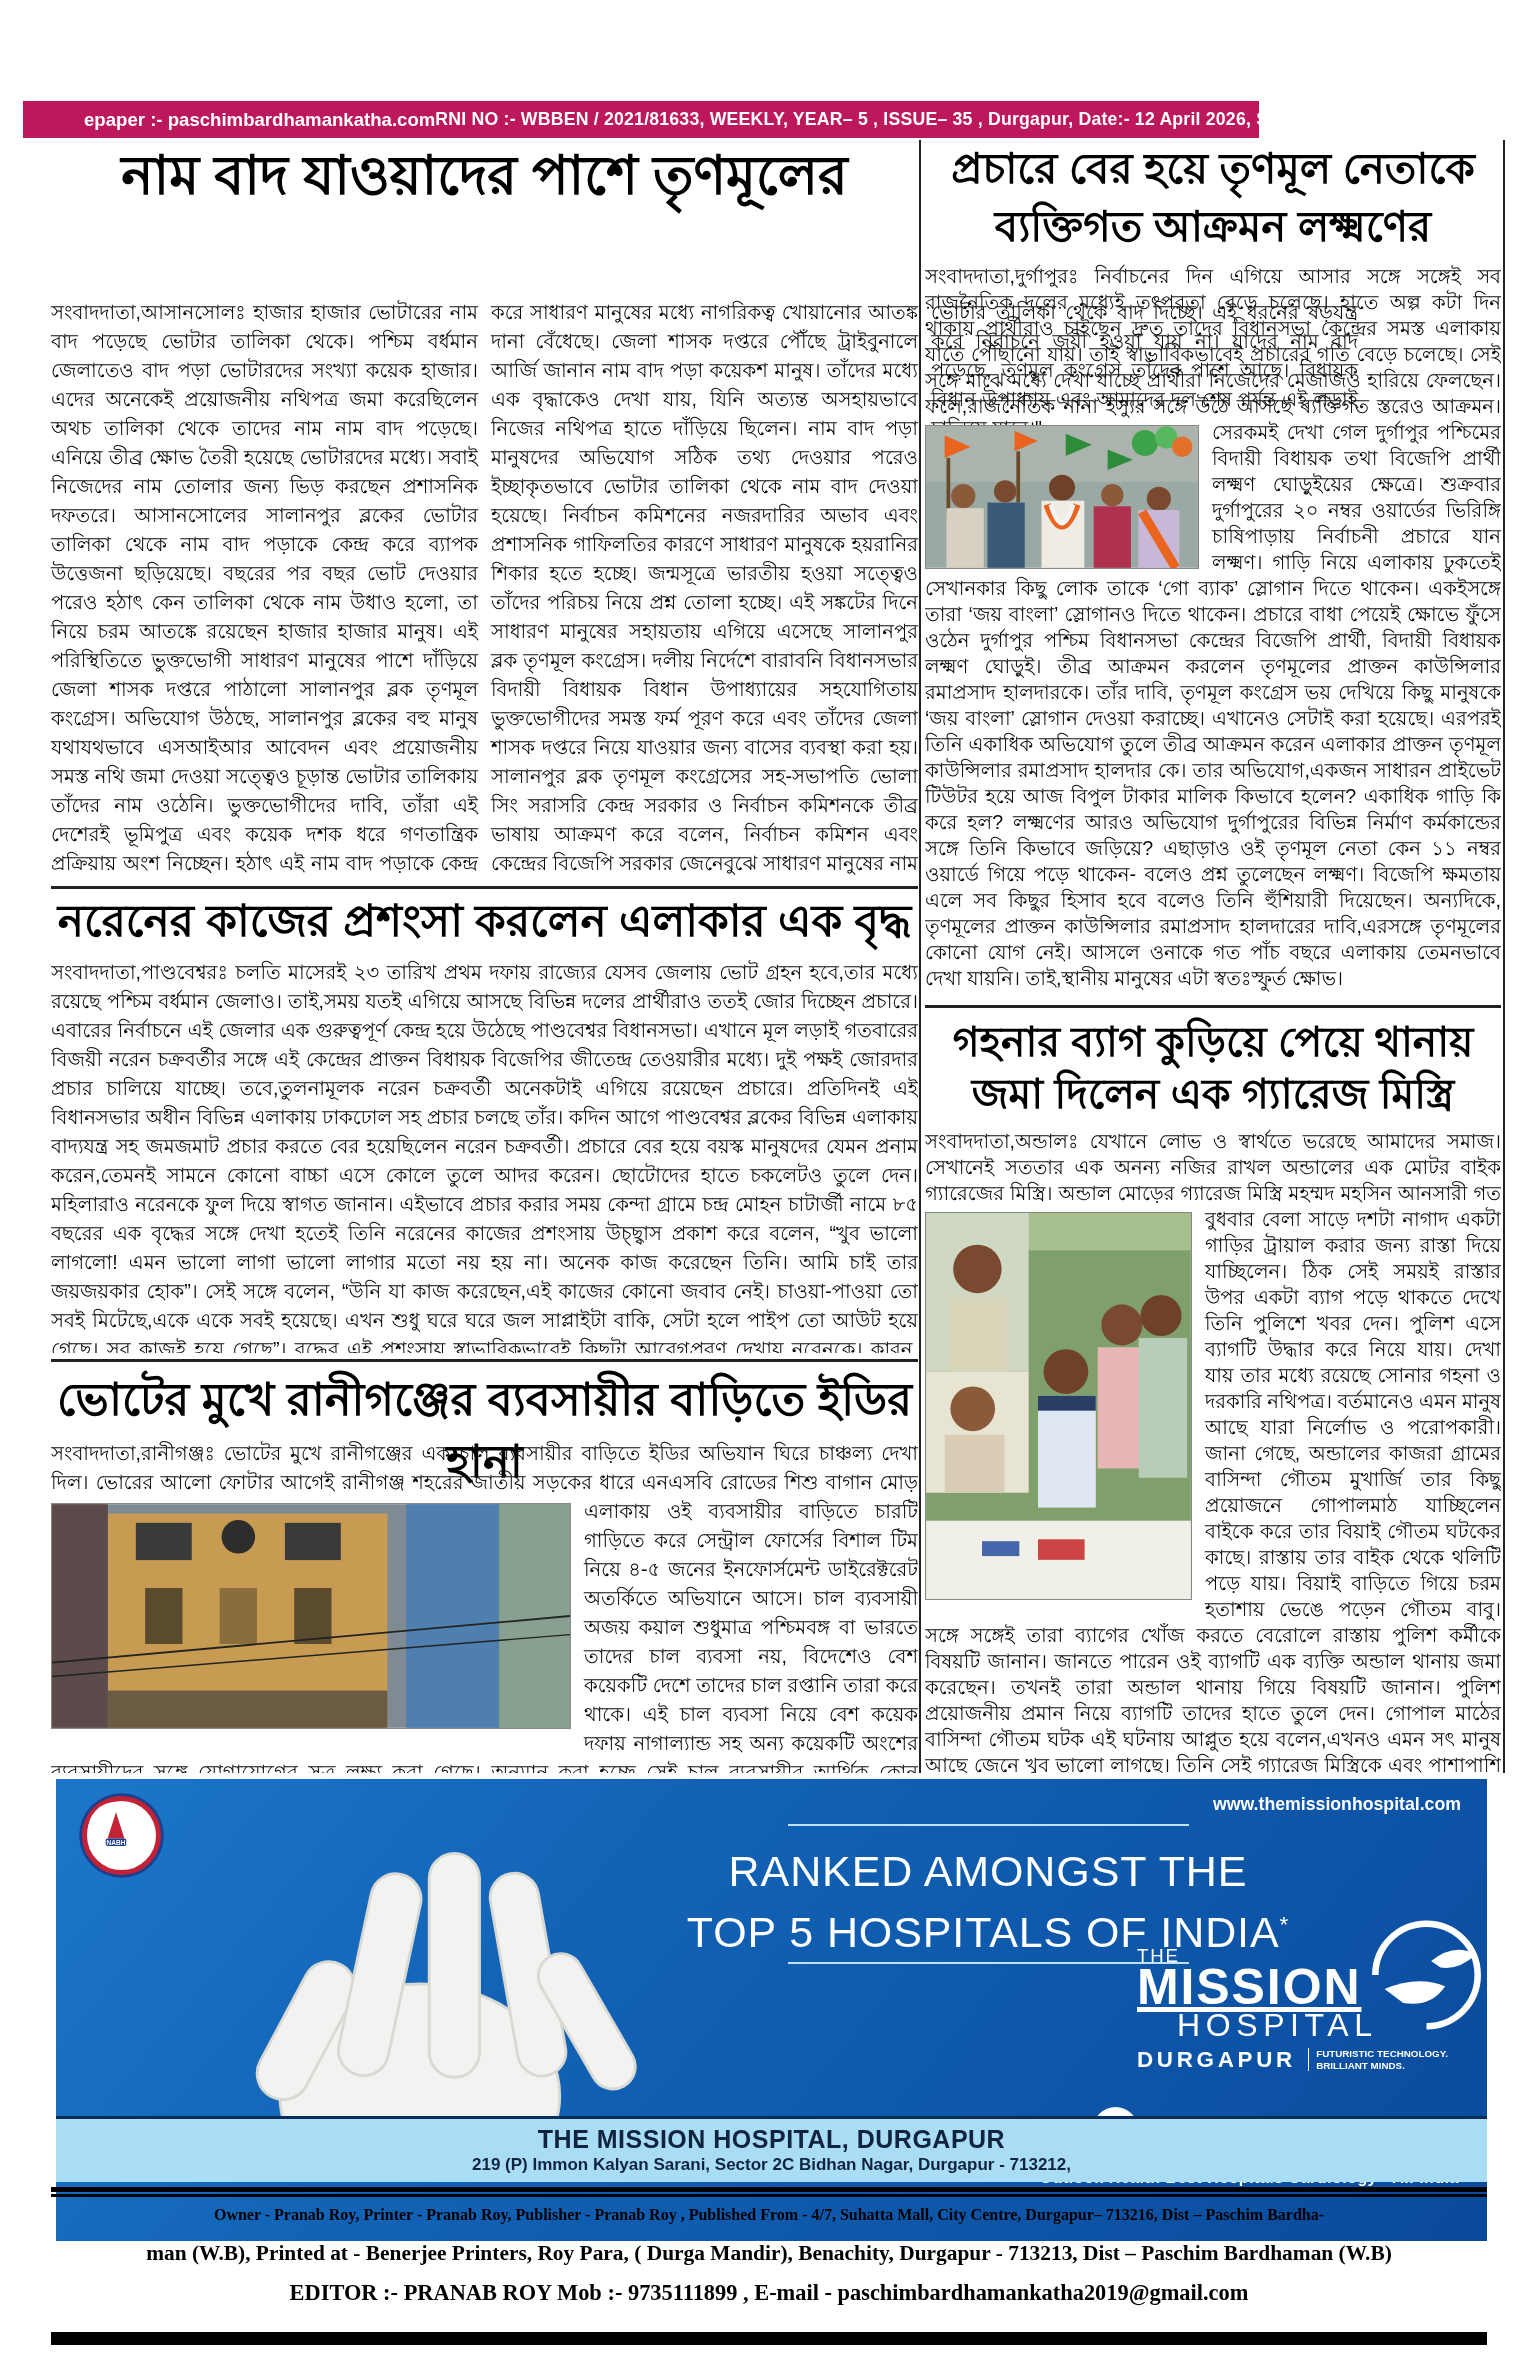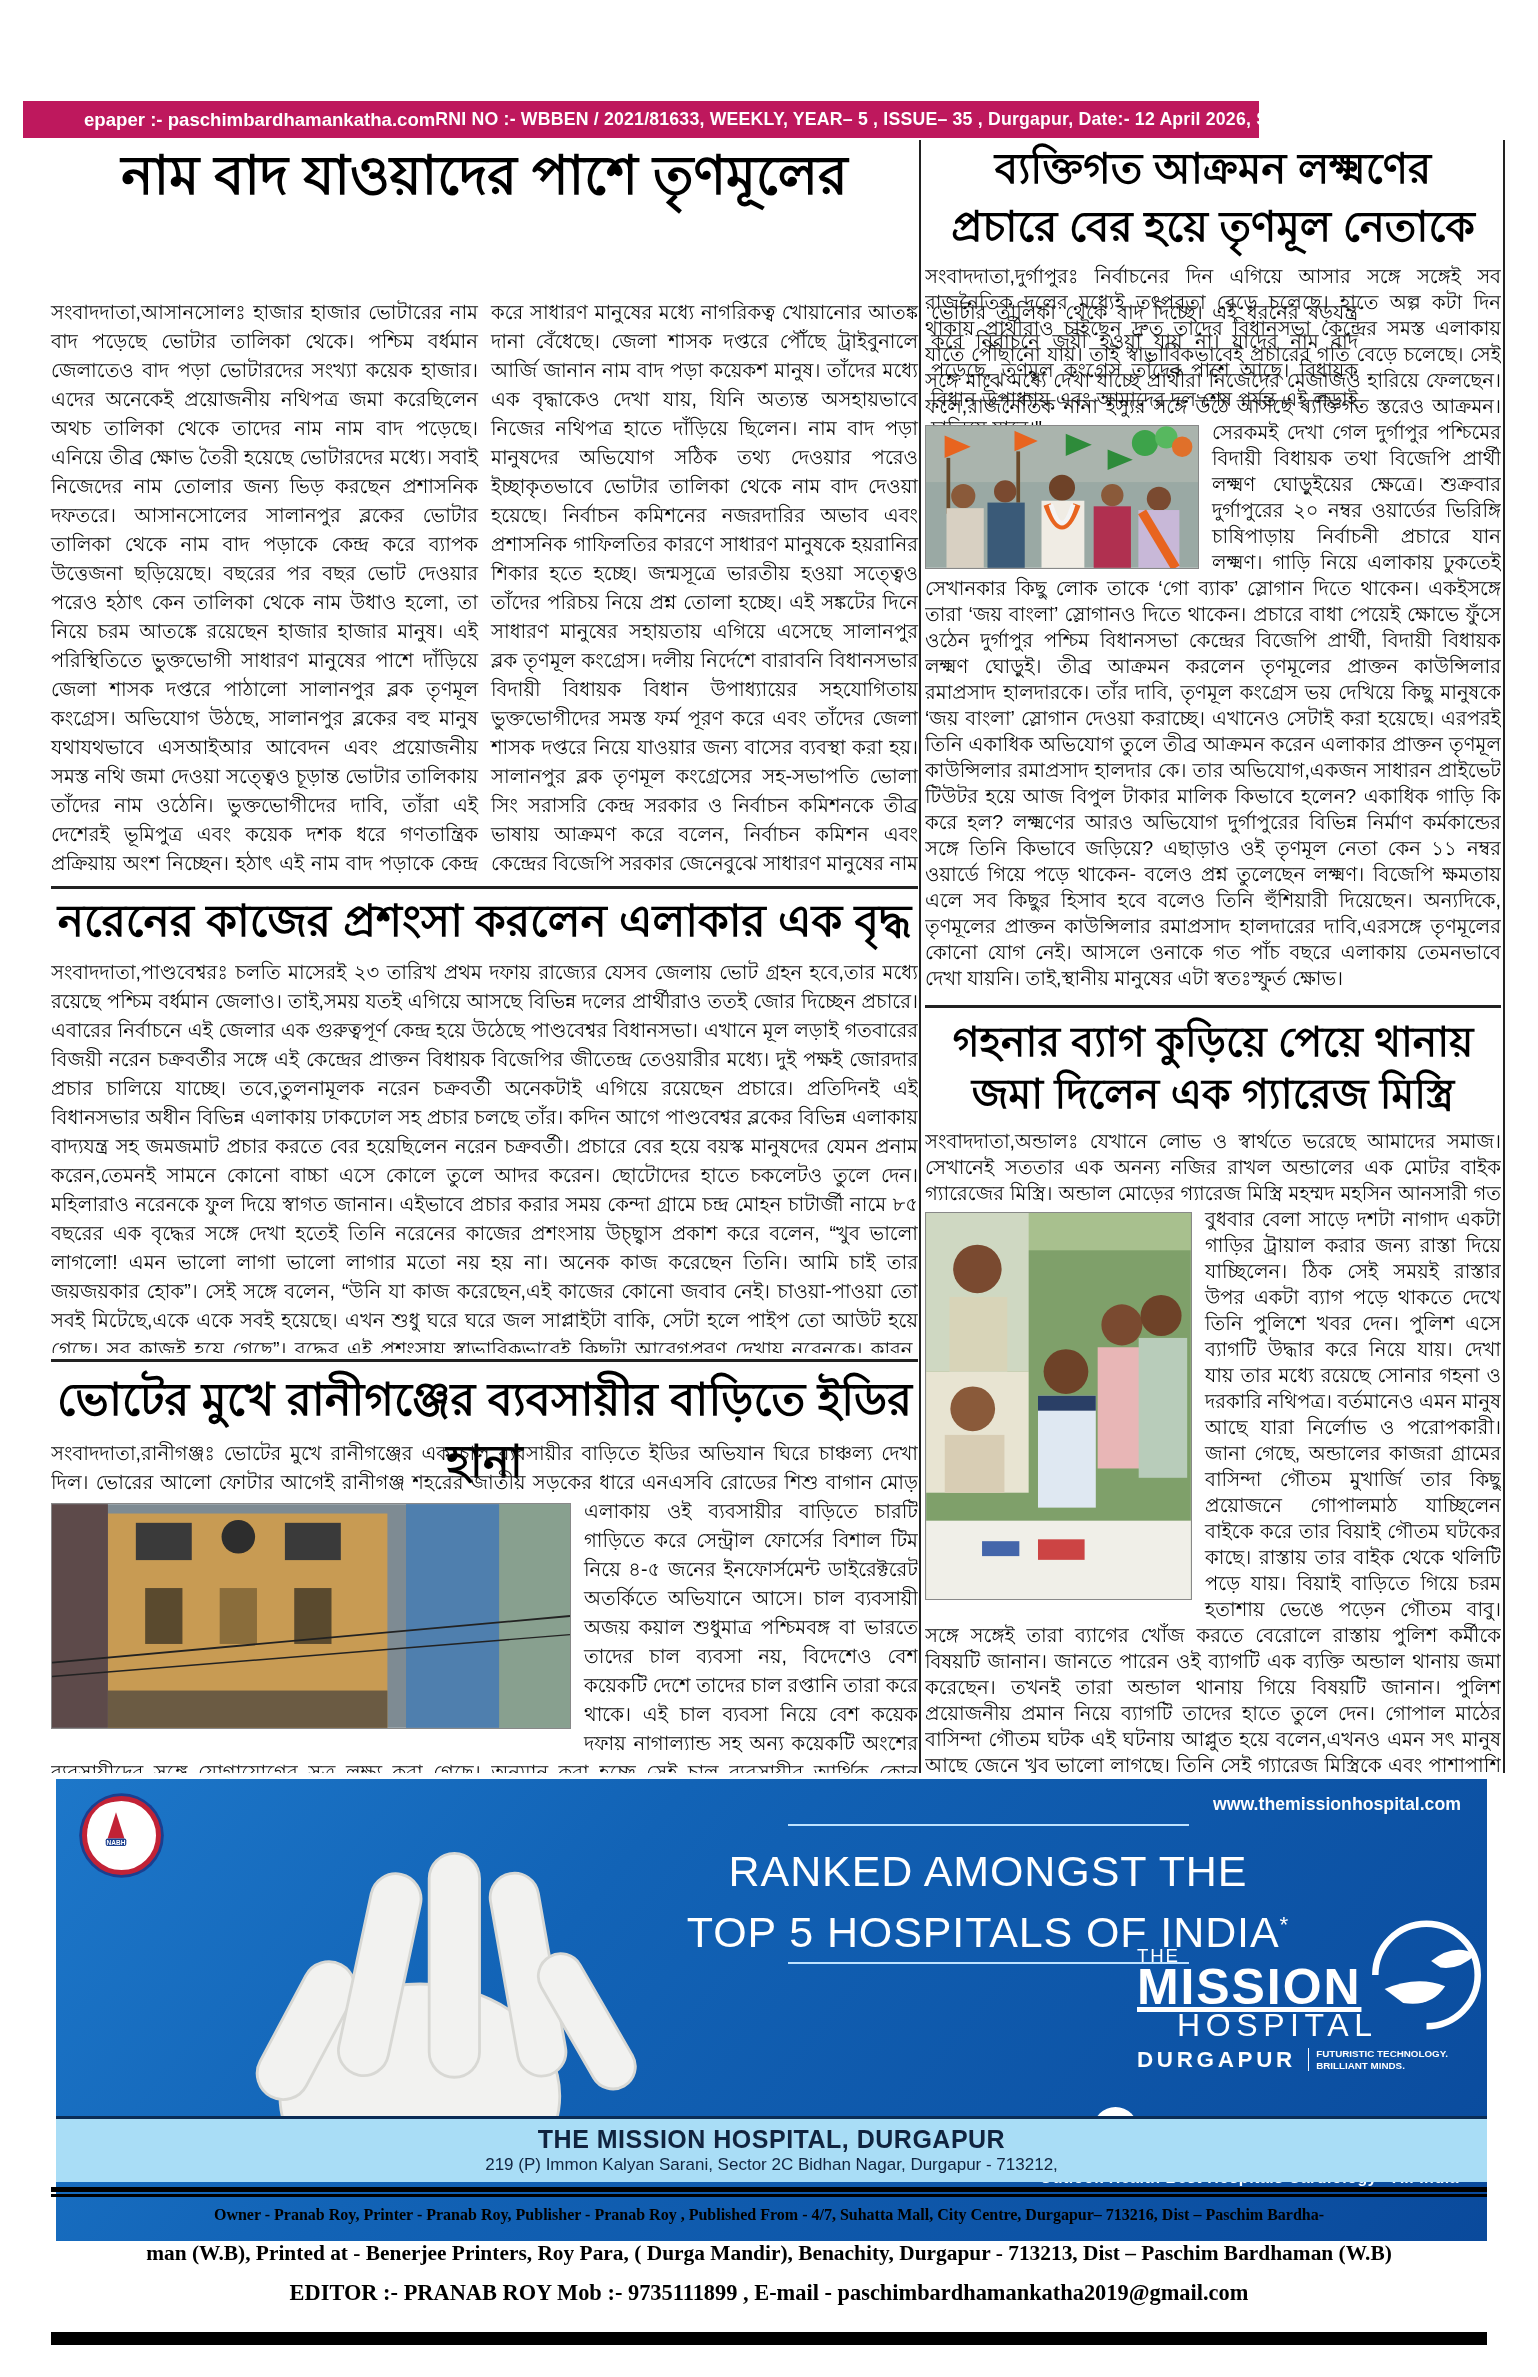--- a/index.html
+++ b/index.html
@@ -34,21 +34,21 @@
   .adlogo .the{font-size:18.6px;letter-spacing:1.9px;}
   .adlogo .mission{font-size:50px;font-weight:bold;letter-spacing:1.9px;line-height:41px;text-decoration:underline;}
   .adlogo .hospital{font-size:32px;letter-spacing:5.6px;line-height:35px;font-weight:normal;margin-left:40px;}
   .adlogo .dgp{font-size:22.4px;font-weight:bold;letter-spacing:3.7px;display:inline-block;vertical-align:middle;}
   .adlogo .tag{display:inline-block;vertical-align:middle;font-size:9.8px;line-height:11.2px;font-weight:bold;border-left:1.9px solid #fff;padding-left:7.5px;margin-left:7.5px;}
   .ad .phone{position:absolute;left:1095px;top:328px;color:#fff;font-size:41px;font-weight:bold;letter-spacing:2.8px;}
   .ad .picon{position:absolute;left:1037px;top:328px;width:45px;height:45px;border-radius:50%;background:#fff;color:#0a4a9c;font-size:28px;text-align:center;line-height:45px;}
   .ad .foot{position:absolute;right:28px;top:390px;color:#fff;font-size:16px;font-weight:bold;letter-spacing:0.5px;}
   .adstrip{position:absolute;left:0;top:337px;width:100%;height:63px;background:#a9ddf6;border-top:3.7px solid #0b2d56;text-align:center;color:#10233f;}
   .adstrip .n{font-size:25px;font-weight:bold;margin-top:5.6px;letter-spacing:0.5px;}
-  .adstrip .a{font-size:17px;font-weight:normal;margin-top:1.9px;}
+  .adstrip .a{font-size:17px;font-weight:bold;margin-top:1.9px;}
   
   .pfoot{font-family:"Liberation Serif",serif;font-weight:bold;color:#000;text-align:center;}
   .dline{left:51px;width:1436px;background:#000;}
   svg{display:block;}
 </style>
 </head>
 <body>
 
 <div class="abs topbar">
   <span class="l">epaper :- paschimbardhamankatha.com</span>
@@ -93,22 +93,22 @@
       <rect x="60" y="200" width="300" height="40" fill="#6b5b43"></rect>
     </svg>
   </span>
   <span>ব্যবসায়ীর বাড়িতে চারটি গাড়িতে করে সেন্ট্রাল ফোর্সের বিশাল টিম নিয়ে ৪-৫ জনের ইনফোর্সমেন্ট ডাইরেক্টরেট  অতর্কিতে অভিযানে আসে। চাল ব্যবসায়ী অজয় কয়াল শুধুমাত্র পশ্চিমবঙ্গ বা ভারতে তাদের চাল ব্যবসা নয়, বিদেশেও বেশ কয়েকটি দেশে তাদের চাল রপ্তানি তারা করে থাকে। এই চাল ব্যবসা নিয়ে বেশ কয়েক দফায় নাগাল্যান্ড সহ অন্য কয়েকটি অংশের ব্যবসায়ীদের সঙ্গে যোগাযোগের সূত্র লক্ষ্য করা গেছে। অনুমান করা হচ্ছে সেই চাল ব্যবসায়ীর আর্থিক কোন লেনদেনের অঙ্কে এই ধরনের অভিযান চালানো হতে পারে। তবে কি কারনে এই অতর্কিত অভিযান সে সম্পর্কে এখন সঠিক কোন তথ্য উঠে আসেনি। জানা গেছে, এই ব্যবসায়ীর প্রায় পাঁচ তলার ওই বাড়িতে ছটি খাদ্য সরবরাহ করার সংস্থা রয়েছে যা তাদের কয়েক ভাই মিলে চালায়। অজয় বাবু চালের ব্যবসার সূত্র ধরেই দীর্ঘদিন ধরেই  বসবাস করে আসছেন।</span>
 </div>
 
 <div class="abs vrule" style="left:919px;top:140px;height:1633px;"></div>
 <div class="abs vrule" style="left:1503px;top:140px;height:1633px;"></div>
 
 <div class="abs hl hl2" style="left:925px;top:140px;width:576px;">
+  <div>প্রচারে বের হয়ে তৃণমূল নেতাকে</div>
   <div>ব্যক্তিগত আক্রমন লক্ষ্মণের</div>
-  <div>প্রচারে বের হয়ে তৃণমূল নেতাকে</div>
 </div>
 <div class="abs bt2" style="left:925px;top:263px;width:576px;height:733px;overflow:hidden;">
   <span>সংবাদদাতা,দুর্গাপুরঃ নির্বাচনের দিন এগিয়ে আসার সঙ্গে সঙ্গেই সব রাজনৈতিক দলের মধ্যেই তৎপরতা বেড়ে চলেছে। হাতে অল্প কটা দিন থাকায় প্রার্থীরাও চাইছেন দ্রুত তাদের বিধানসভা কেন্দ্রের সমস্ত এলাকায় যাতে পৌঁছানো যায়। তাই স্বাভাবিকভাবেই প্রচারের গতি বেড়ে চলেছে। সেই সঙ্গে মাঝে মধ্যে দেখা যাচ্ছে প্রার্থীরা নিজেদের মেজাজও হারিয়ে ফেলছেন। ফলে,রাজনৈতিক নানা ইস্যুর সঙ্গে উঠে আসছে ব্যক্তিগত স্তরেও আক্রমন।</span>
   <span class="ph" style="width:272px;height:142px;">
     <svg width="272" height="142" viewBox="0 0 292 152">
       <rect width="292" height="152" fill="#9aa9a4"></rect>
       <rect x="0" y="0" width="292" height="60" fill="#aab4ad"></rect>
       <circle cx="235" cy="18" r="14" fill="#3da34a"></circle>
       <circle cx="258" cy="12" r="12" fill="#57b85f"></circle>
       <circle cx="275" cy="22" r="11" fill="#e0702a"></circle>

